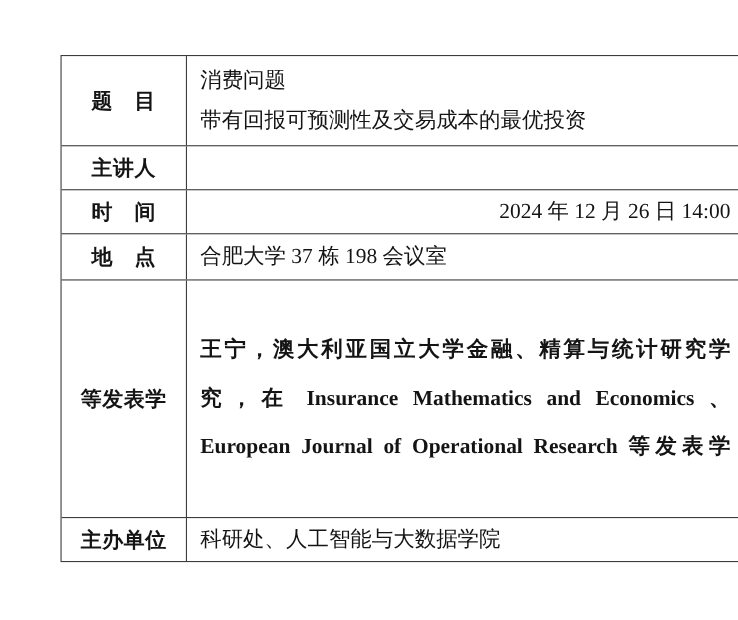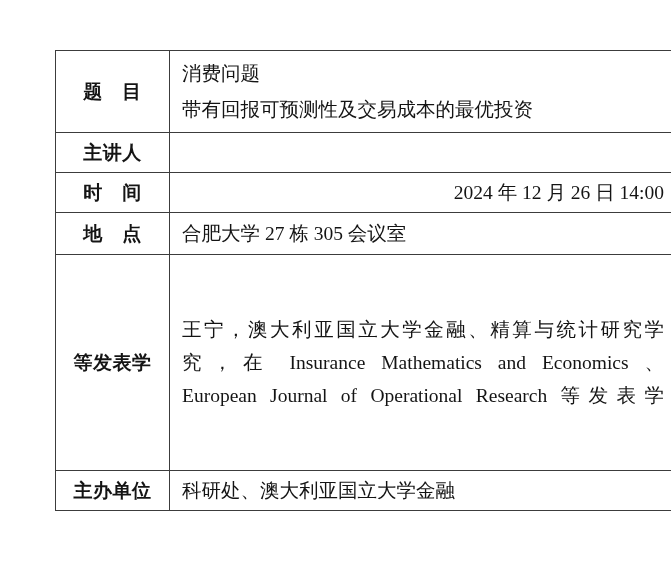--- a/index.html
+++ b/index.html
@@ -54,21 +54,21 @@
     display: flex;
     flex-direction: column;
     justify-content: center;
     padding: 0 10px 0 12px;
     font-family: "Liberation Serif", "DejaVu Serif", serif;
     font-size: 19.5px;
     color: #141414;
   }
   .line { line-height: 40px; white-space: nowrap; }
   .row:nth-child(1) .line { line-height: 36px; }
-  .row:nth-child(5) .line { line-height: 33px; }
+  .row:nth-child(5) .line { line-height: 44px; font-weight: bold; }
   .jline {
     white-space: normal;
     text-align: justify;
     text-align-last: justify;
     text-justify: inter-character;
   }
 </style>
 </head>
 <body>
 
@@ -85,30 +85,30 @@
     </div>
     <div class="row">
       <div class="label-cell">时　间</div>
       <div class="content-cell">
         <div class="line">2024 年 12 月 26 日 14:00</div>
       </div>
     </div>
     <div class="row">
       <div class="label-cell">地　点</div>
       <div class="content-cell">
-        <div class="line">合肥大学 27 栋 305 会议室</div>
+        <div class="line">合肥大学 37 栋 198 会议室</div>
       </div>
     </div>
     <div class="row">
       <div class="label-cell">等发表学</div>
       <div class="content-cell">
         <div class="line jline">王宁，澳大利亚国立大学金融、精算与统计研究学</div>
         <div class="line jline">究，在 Insurance Mathematics and Economics 、</div>
         <div class="line jline">European Journal of Operational Research 等发表学</div>
       </div>
     </div>
     <div class="row">
       <div class="label-cell">主办单位</div>
       <div class="content-cell">
-        <div class="line">科研处、澳大利亚国立大学金融</div>
+        <div class="line">科研处、人工智能与大数据学院</div>
       </div>
     </div>
   </div>
 
 </body></html>

